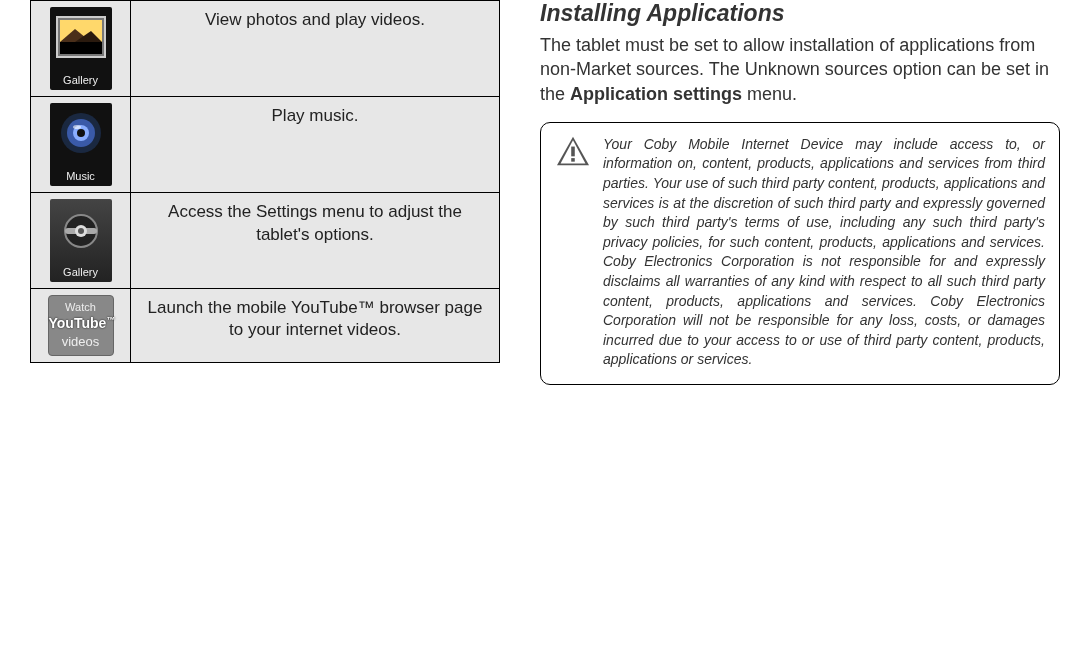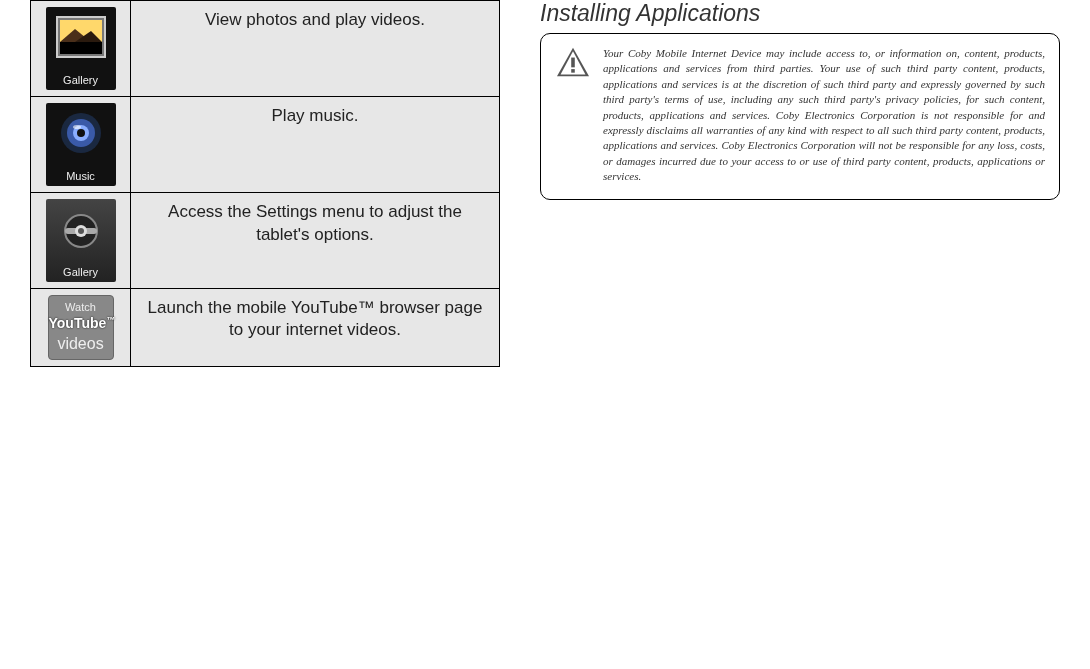--- a/index.html
+++ b/index.html
@@ -47,37 +47,37 @@
     }
     .app-icon-caption {
       font-size: 11px;
       color: #eee;
       margin-top: 2px;
       text-align: center;
       font-family: Arial, sans-serif;
     }
     .icon-box-dark {
       background: #111;
-      width: 70px;
+      width: 62px;
       margin: 0 auto;
       padding: 4px 0 2px 0;
       border-radius: 2px;
     }
     .icon-box-yt {
       background: #888;
       width: 66px;
       margin: 0 auto;
       padding: 4px 0;
       border-radius: 4px;
       border: 1px solid #666;
     }
     
     .section-heading {
       font-size: 23px;
-      font-weight: normal;
+      font-weight: bold;
       font-style: italic;
       color: #333;
       margin-bottom: 6px;
     }
     .body-text {
       font-size: 18px;
       line-height: 1.35;
       margin-bottom: 16px;
       color: #333;
     }
@@ -88,26 +88,25 @@
       display: flex;
       gap: 12px;
       align-items: flex-start;
     }
     .warning-icon {
       flex-shrink: 0;
       width: 36px;
       height: 32px;
     }
     .callout-text {
-      font-size: 11px;
+      font-size: 14px;
       font-style: italic;
       line-height: 1.4;
       color: #333;
       text-align: justify;
-      font-family: Liberation Serif, serif;
     }
   </style>
 </head>
 <body>
 
 <div class="col-left">
   <table class="app-table">
     <tbody>
         <tr>
       <td class="icon-cell">
@@ -153,31 +152,34 @@
       </td>
       <td>Access the Settings menu to adjust the tablet's options.</td>
     </tr>
     <tr>
       <td class="icon-cell">
         <div class="icon-box-yt">
           <div style="color:#eee;font-size:11px;font-family:Arial;">Watch</div>
           <div style="color:#ffffff;font-size:14px;font-weight:bold;font-family:Arial;text-shadow:0 0 2px #000;">
             <span>YouTube</span><span style="font-size:9px;vertical-align:top;">™</span>
           </div>
-          <div style="color:#eee;font-size:16px;font-family:Arial;">videos</div>
+          <div style="color:#eee;font-size:13px;font-family:Arial;">videos</div>
         </div>
       </td>
       <td>Launch the mobile YouTube™ browser page to your internet videos.</td>
     </tr>
   </tbody>
     </table>
 </div>
 
 <div class="col-right">
   <div class="section-heading">Installing Applications</div>
+  <p class="body-text">
+    <span>The tablet must be set to allow installation of applications from non-Market sources. The Unknown sources option can be set in the </span><b>Application settings</b><span> menu.</span>
+  </p>
   <div class="callout-box">
     <svg class="warning-icon" viewBox="0 0 40 36">
       <polygon points="20,2 38,34 2,34" fill="#555"></polygon>
       <polygon points="20,6 34,32 6,32" fill="#fff"></polygon>
       <rect x="18" y="13" width="4" height="11" fill="#555"></rect>
       <rect x="18" y="26" width="4" height="4" fill="#555"></rect>
     </svg>
     <div class="callout-text">Your Coby Mobile Internet Device may include access to, or information on, content, products, applications and services from third parties. Your use of such third party content, products, applications and services is at the discretion of such third party and expressly governed by such third party's terms of use, including any such third party's privacy policies, for such content, products, applications and services. Coby Electronics Corporation is not responsible for and expressly disclaims all warranties of any kind with respect to all such third party content, products, applications and services. Coby Electronics Corporation will not be responsible for any loss, costs, or damages incurred due to your access to or use of third party content, products, applications or services.</div>
   </div>
 </div>

